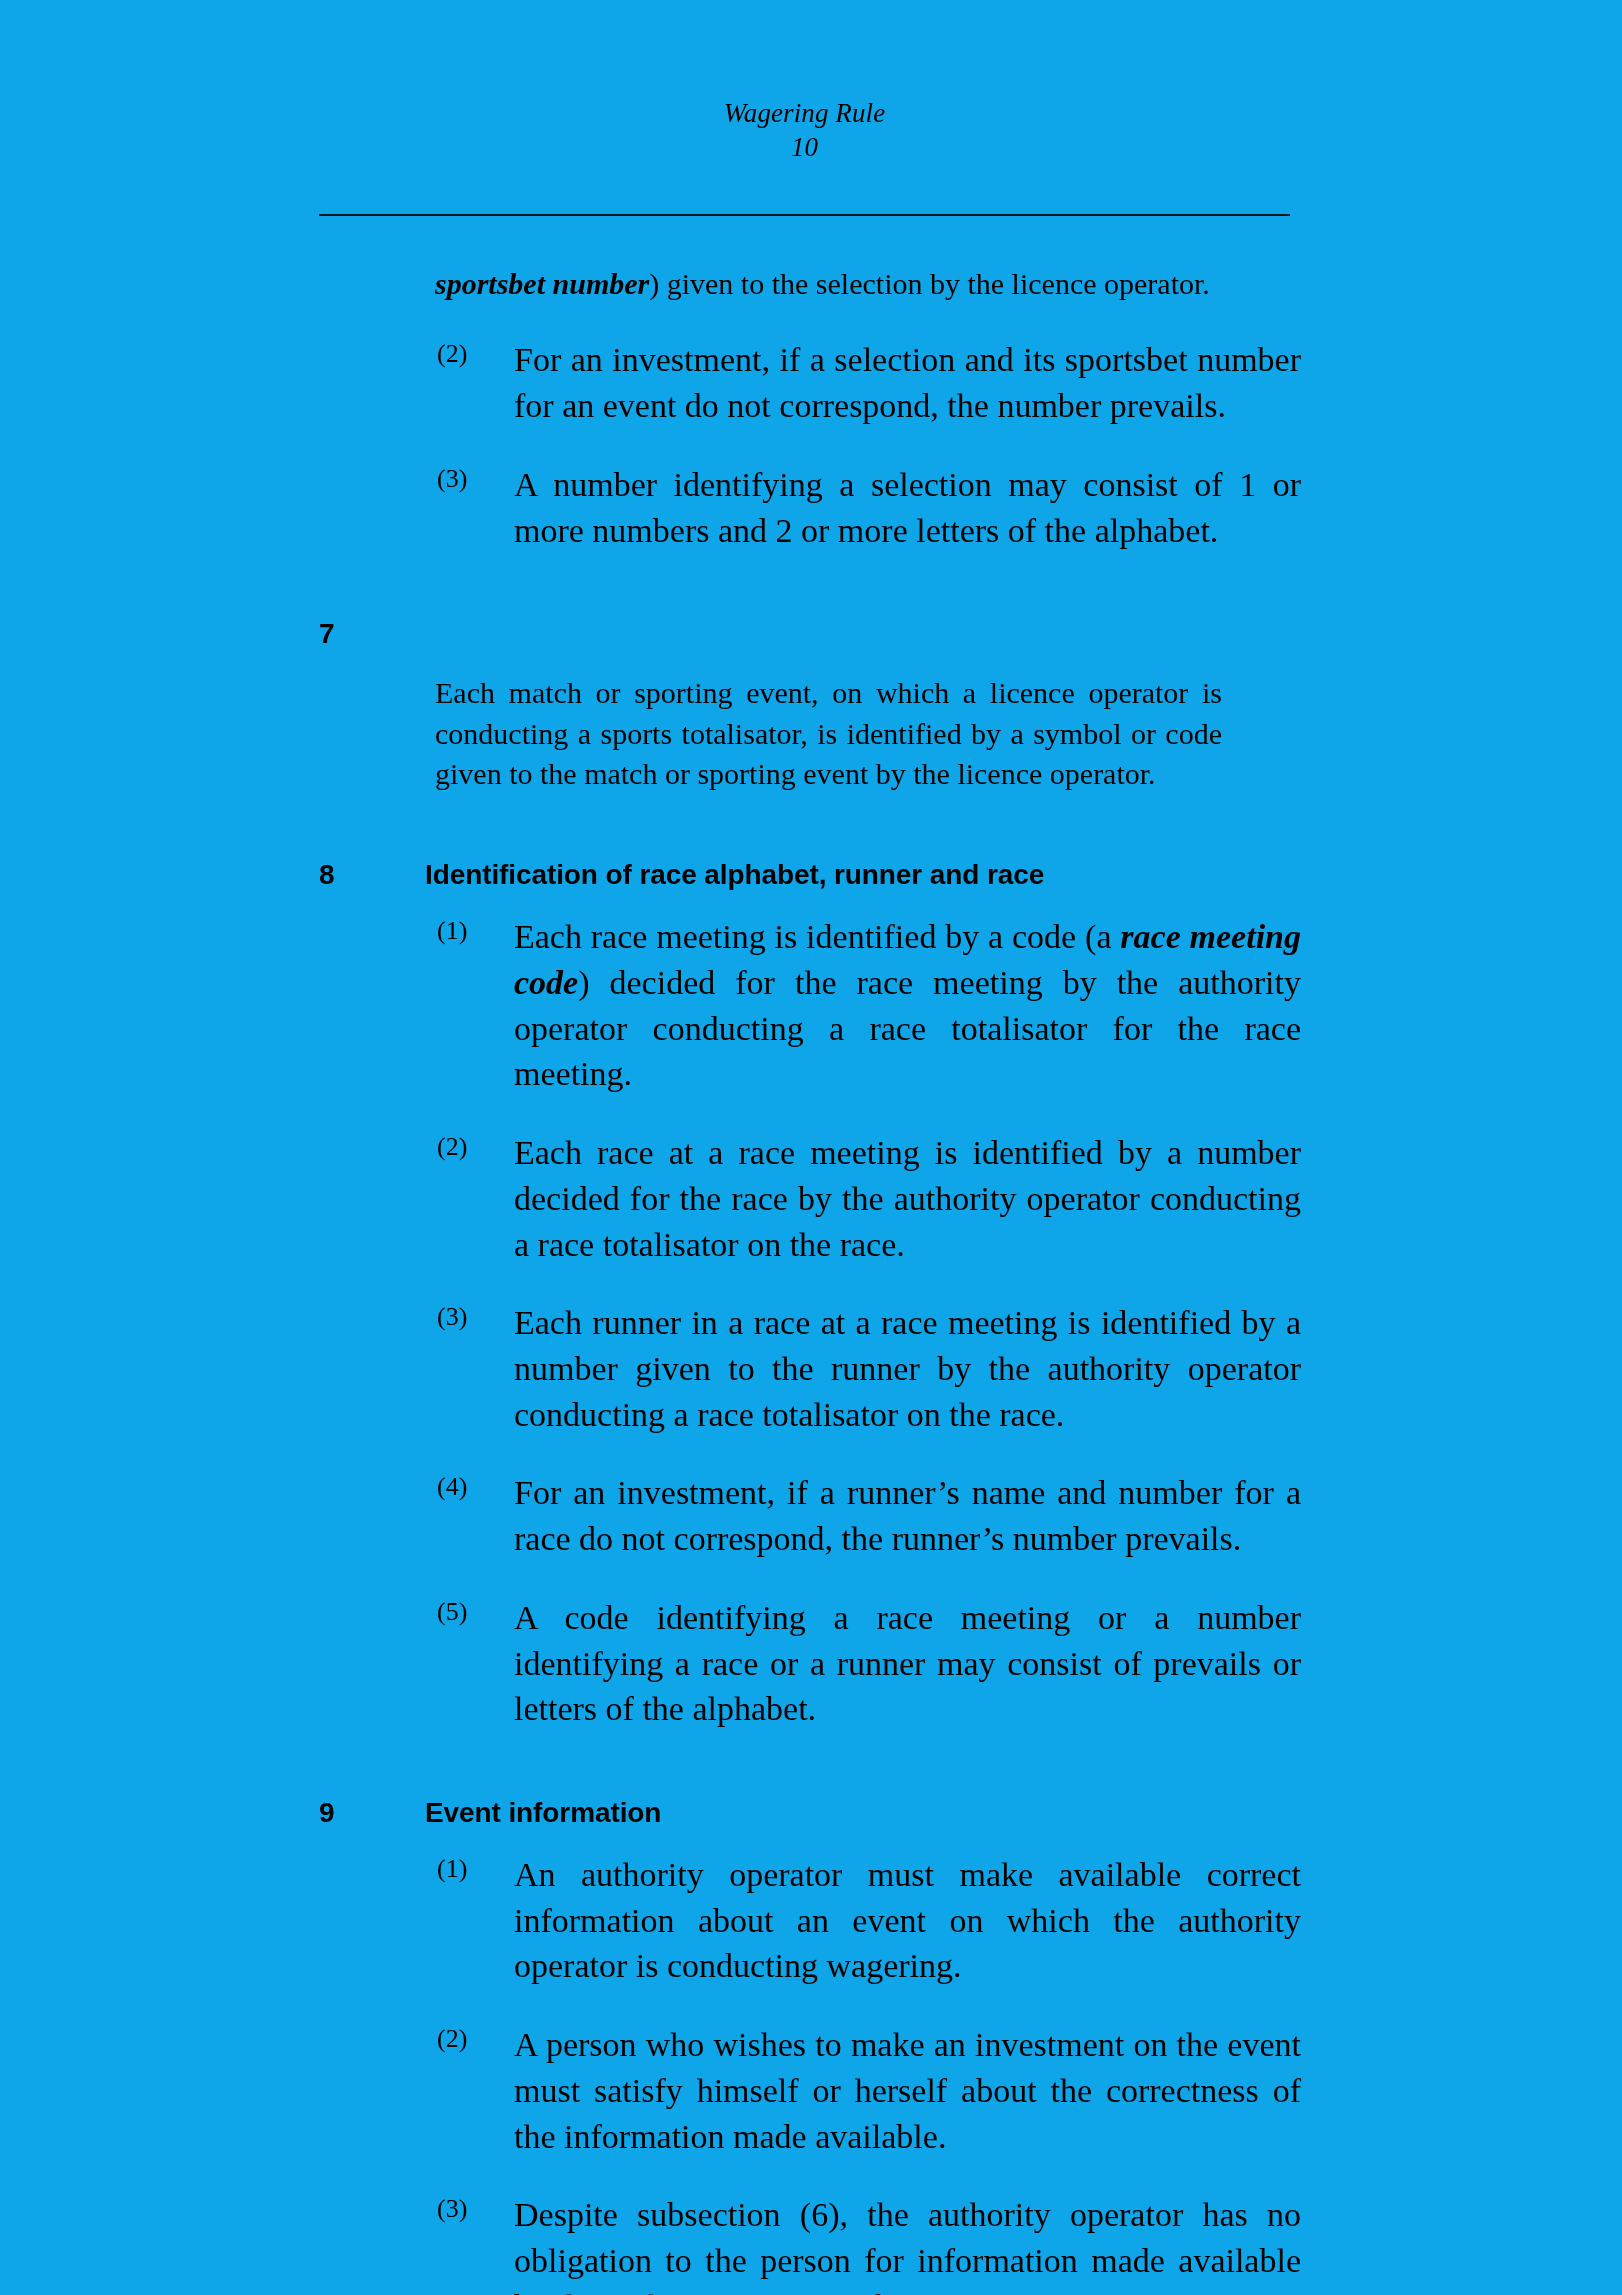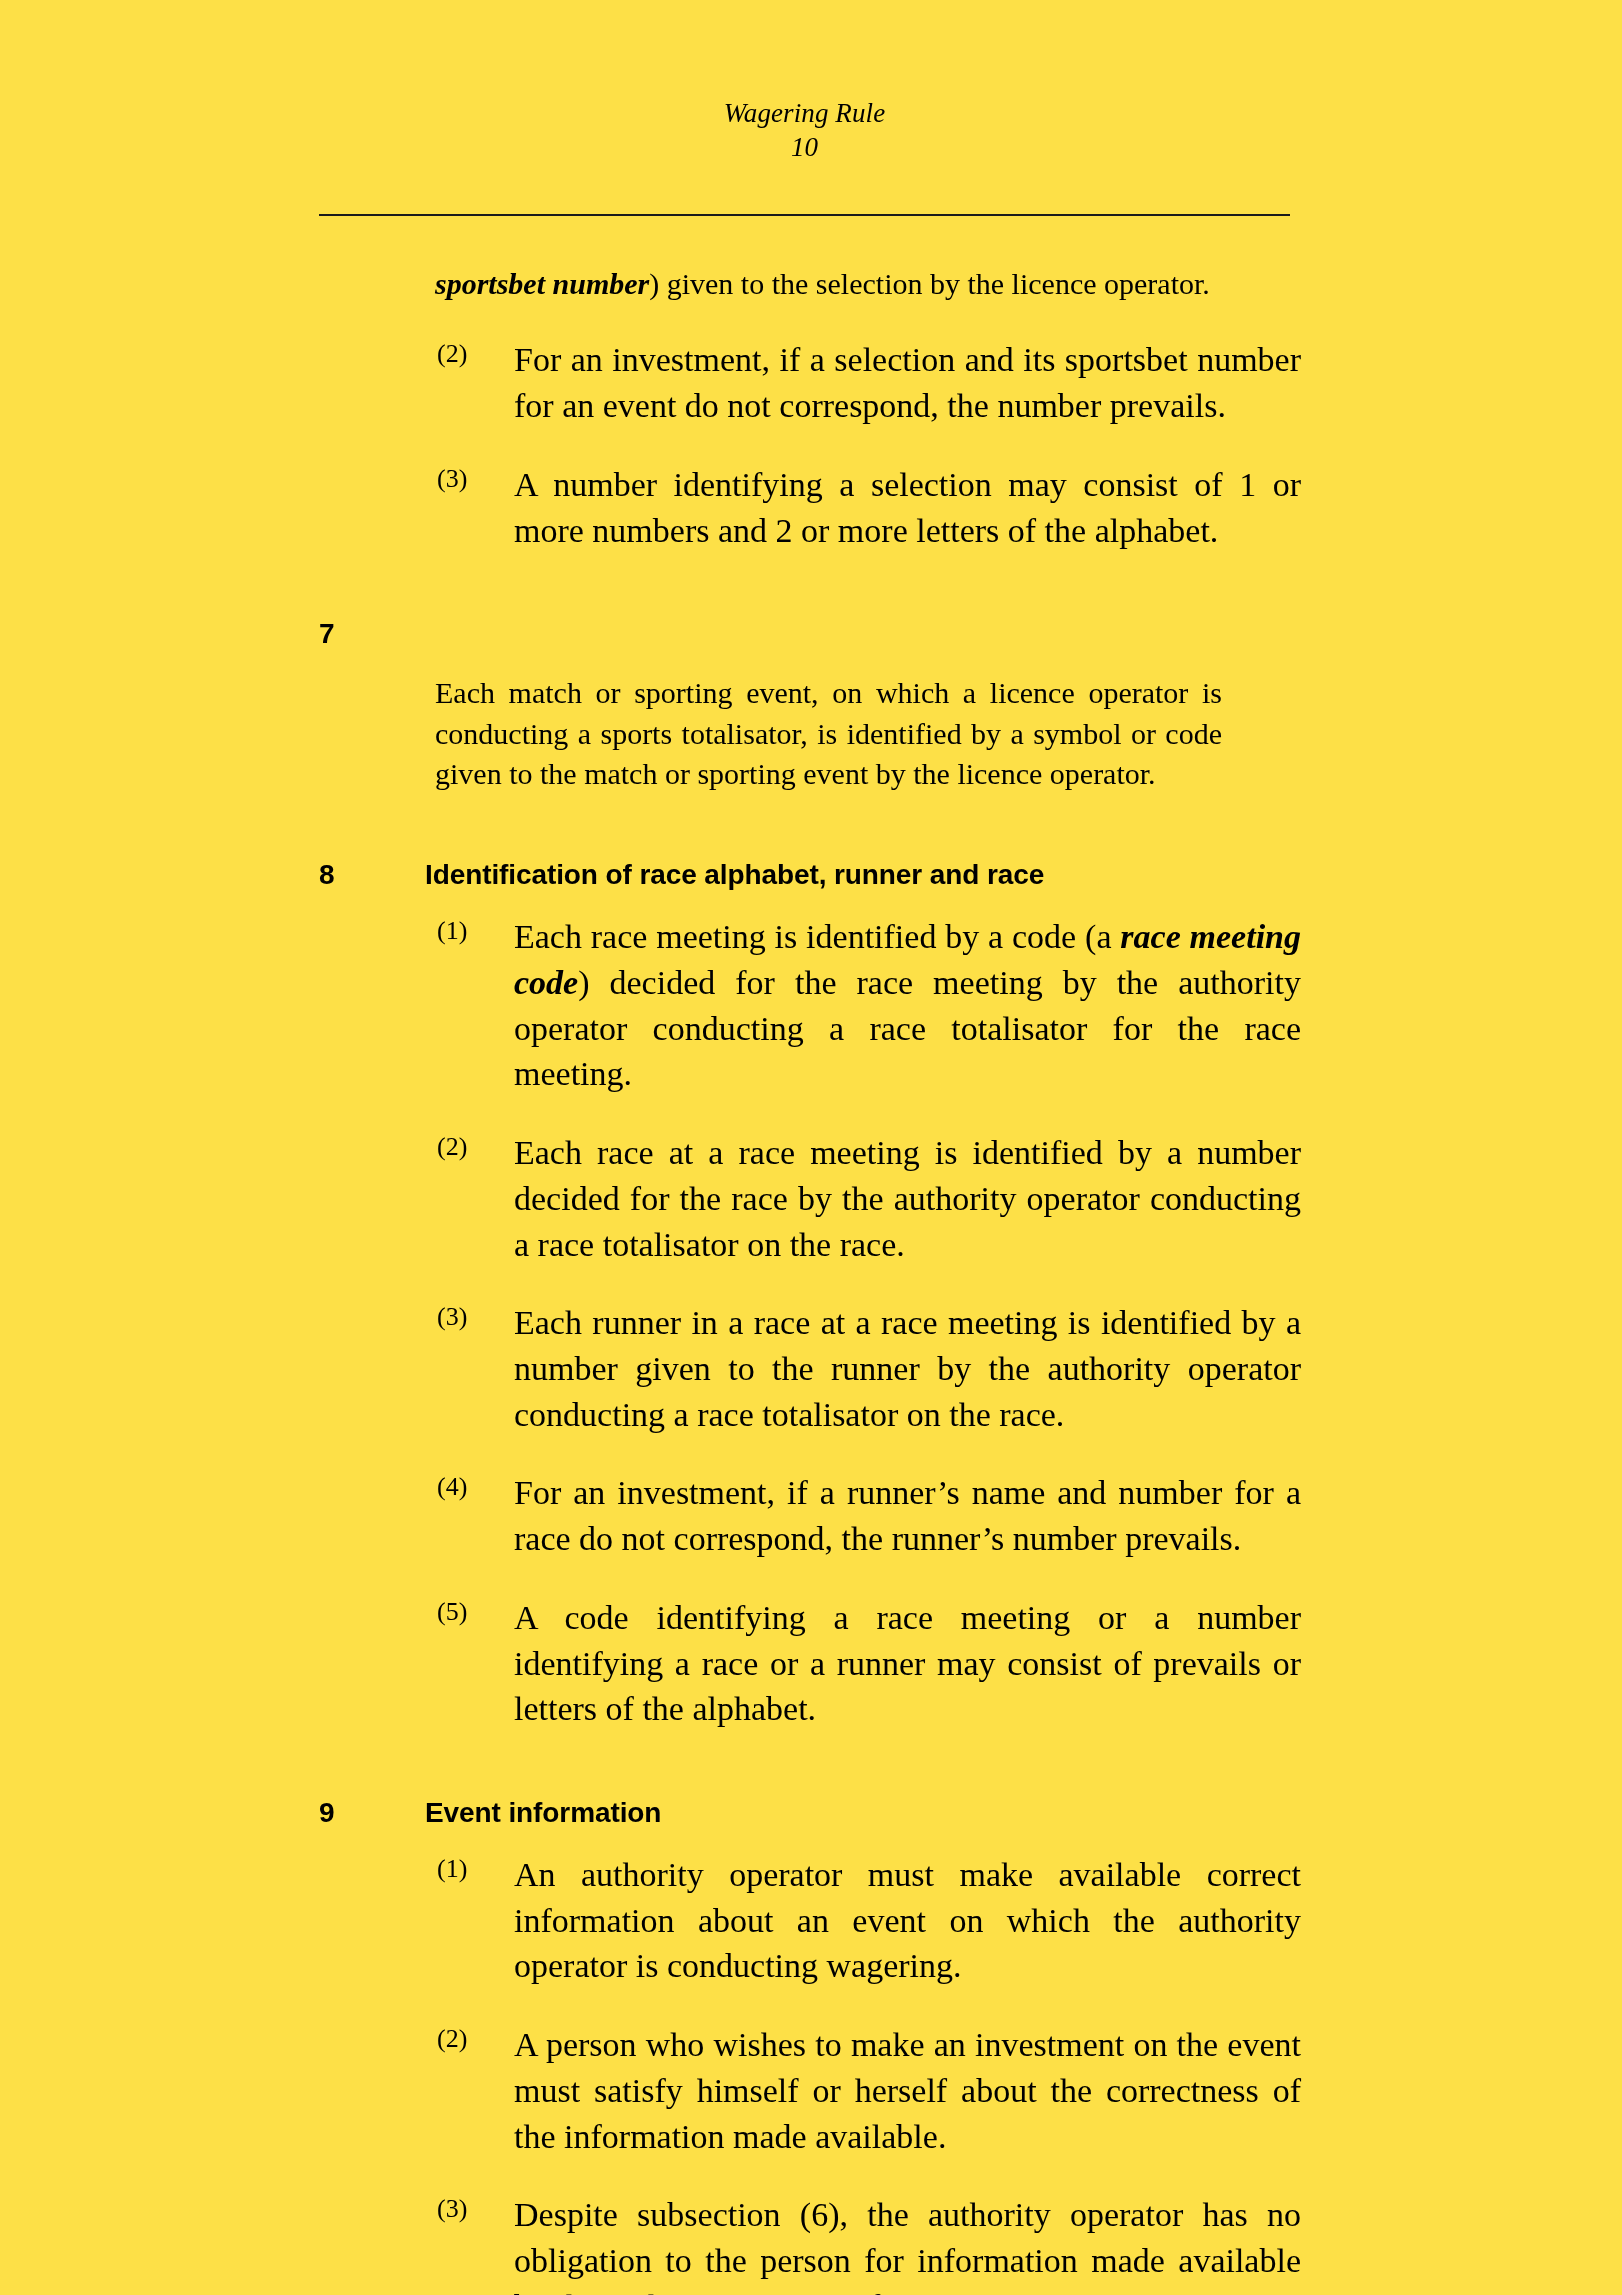--- a/index.html
+++ b/index.html
@@ -15,21 +15,21 @@
     font-family: "Liberation Serif", "DejaVu Serif", serif;
     color: #000000;
     -webkit-font-smoothing: antialiased;
   }
 
   .page {
     position: absolute;
     inset: 0;
     width: 1623px;
     height: 2295px;
-    background: #fde047;
+    background: #0ea5e9;
     overflow: hidden;
   }
 
   
   .header {
     position: absolute;
     left: 319px;
     top: 98px;
     width: 971px;
     text-align: center;

